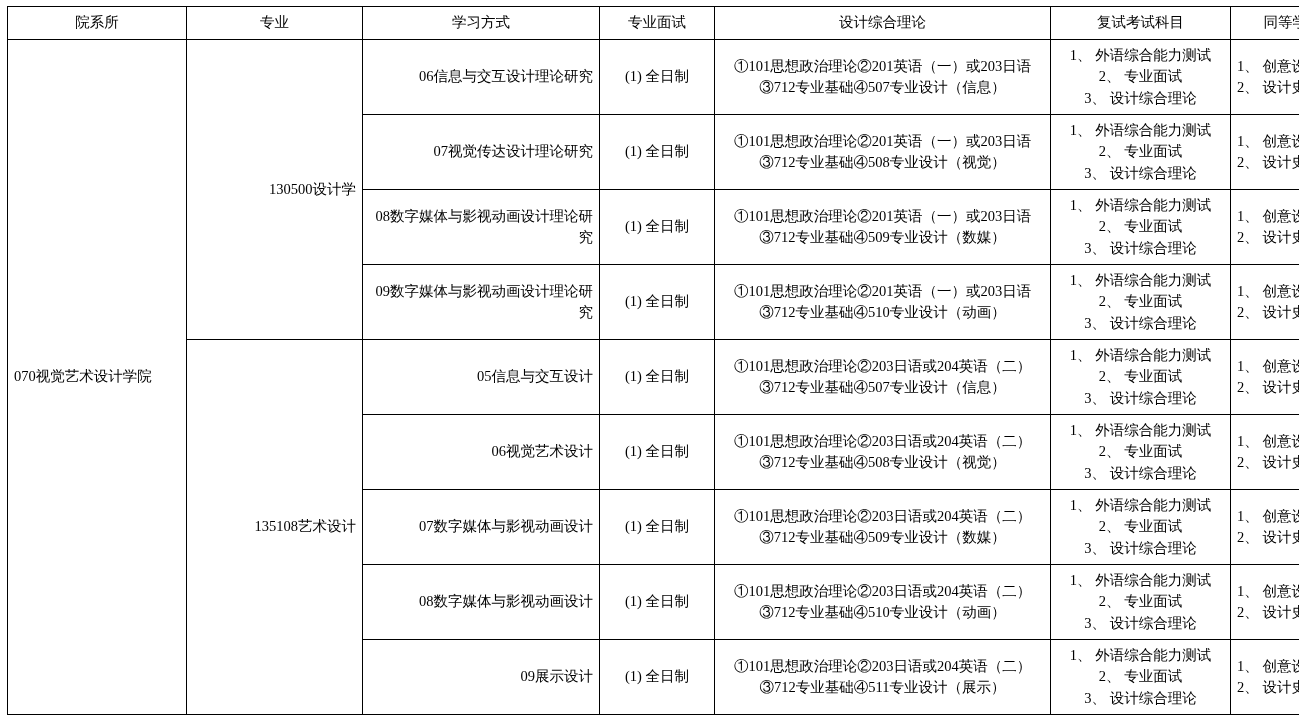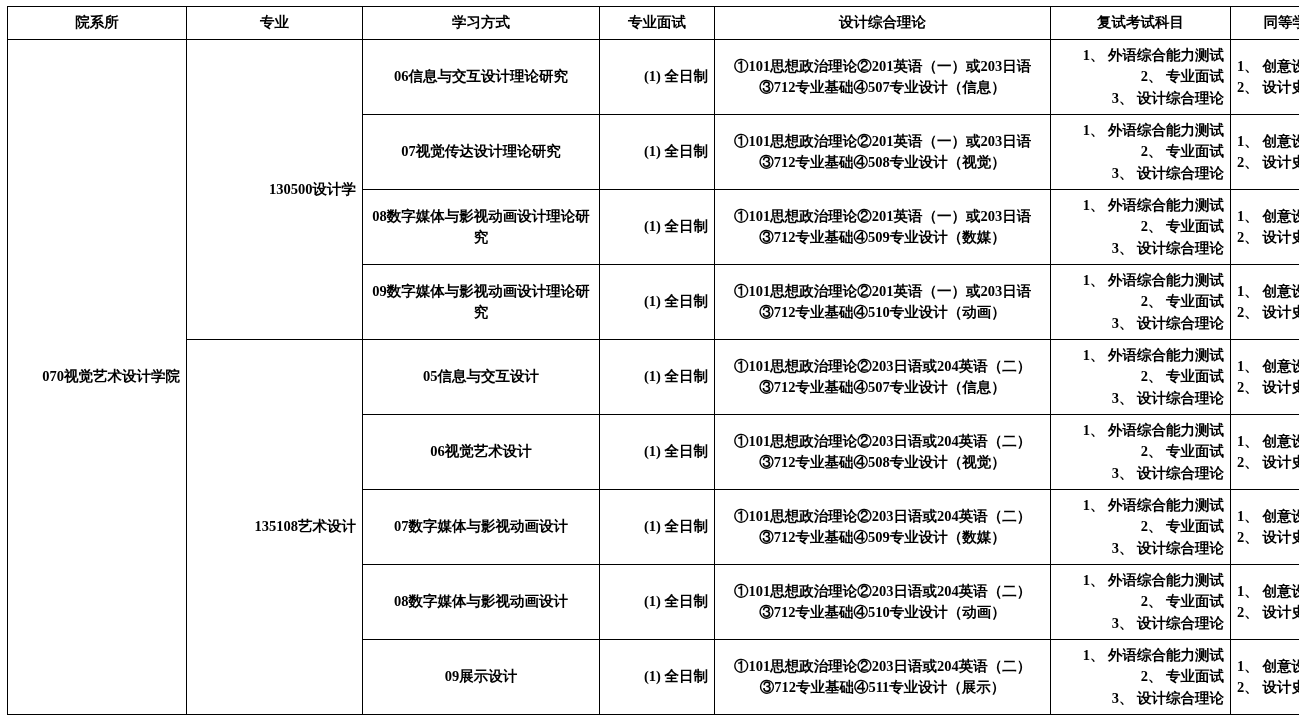--- a/index.html
+++ b/index.html
@@ -26,34 +26,34 @@
     width: 1285px;
     margin: 6px 0 0 7px;
     border: 1px solid #000;
   }
   table.adm td, table.adm th {
     border: 1px solid #000;
     padding: 4px 6px;
     vertical-align: middle;
     font-size: 14.5px;
     line-height: 1.45;
-    font-weight: bold;
+    font-weight: normal;
   }
   thead td {
     text-align: center;
     height: 24px;
     padding: 2px 4px;
     font-size: 15px;
   }
-  .c-college   { width: 166px; text-align: right;   vertical-align: middle; }
+  .c-college   { width: 166px; text-align: left;   vertical-align: middle; }
   .c-major     { width: 163px; text-align: right;   vertical-align: middle; }
-  .c-direction { width: 224px; text-align: center;   vertical-align: middle; }
-  .c-mode      { width: 102px; text-align: right;   vertical-align: middle; }
+  .c-direction { width: 224px; text-align: right;   vertical-align: middle; }
+  .c-mode      { width: 102px; text-align: center;   vertical-align: middle; }
   .c-first     { width: 323px; text-align: center;   vertical-align: middle; }
-  .c-second    { width: 167px; text-align: right;   vertical-align: middle; }
+  .c-second    { width: 167px; text-align: center;   vertical-align: middle; }
   .c-equiv     { width: 140px; text-align: left;   vertical-align: middle; }
 
   thead .c-college, thead .c-major, thead .c-direction, thead .c-mode,
   thead .c-first, thead .c-second, thead .c-equiv { text-align: center; }
 
   tbody tr { height: 75px; }
 
   .cell-lines > div { white-space: normal; }
   .nowrapline { white-space: nowrap; }
 </style>

